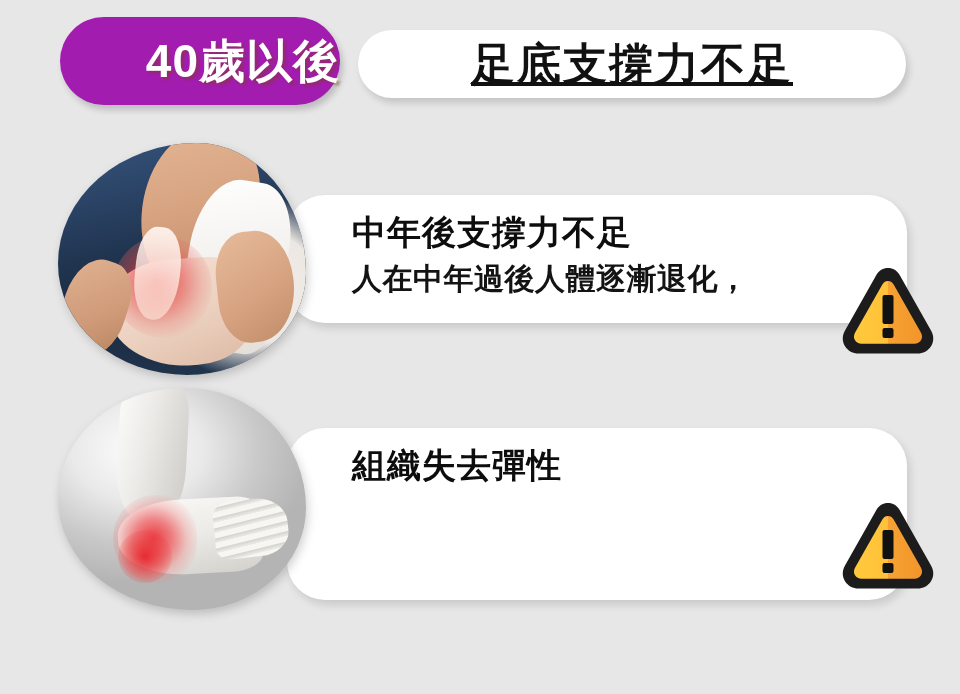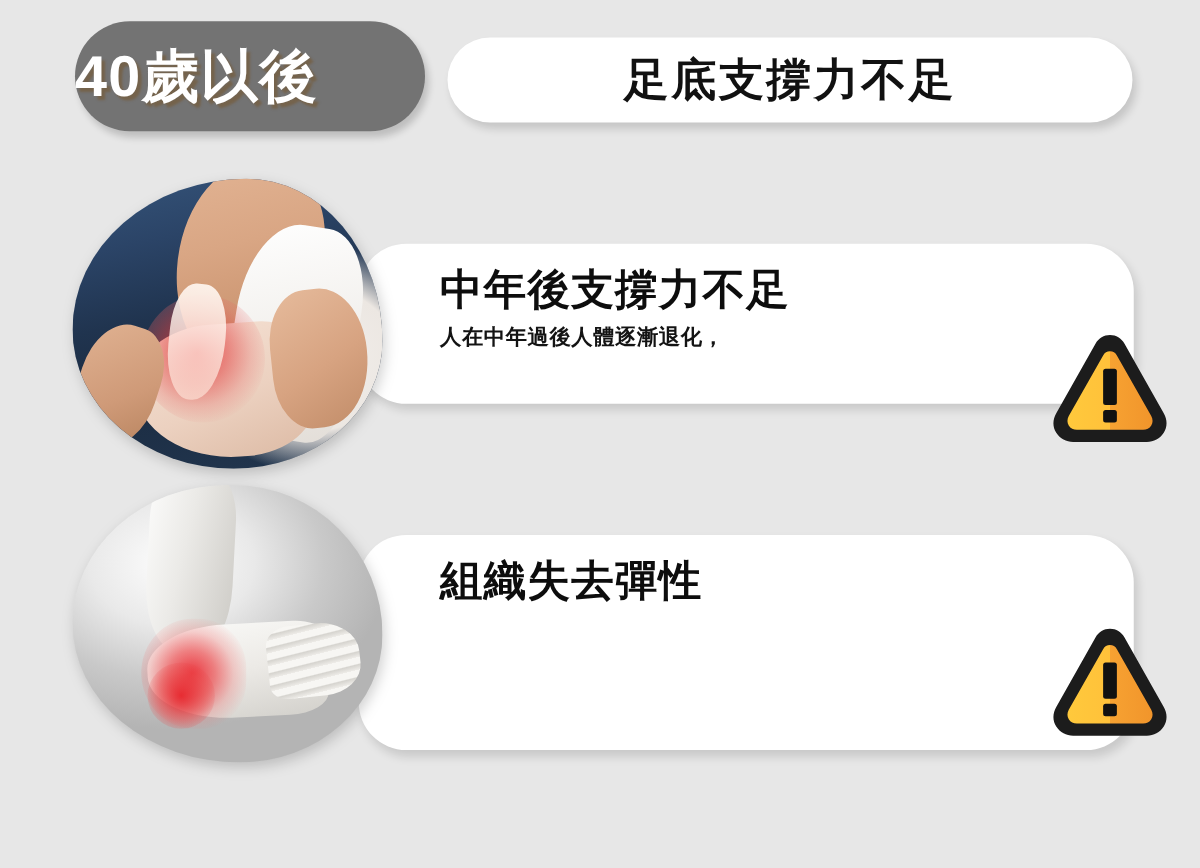--- a/index.html
+++ b/index.html
@@ -30,25 +30,25 @@
     width: 960px;
     height: 130px;
   }
 
   .age-badge {
     position: absolute;
     left: 60px;
     top: 17px;
     width: 280px;
     height: 88px;
-    background: #737373;
+    background: #a21caf;
     border-radius: 46px;
     display: flex;
     align-items: center;
-    justify-content: flex-start;
+    justify-content: flex-end;
     box-shadow: 3px 5px 6px rgba(0,0,0,0.18);
   }
   .age-badge-text {
     color: #ffffff;
     font-size: 46px;
     font-weight: bold;
     letter-spacing: 1px;
     text-shadow: 3px 3px 2px rgba(120,70,0,0.35);
     white-space: nowrap;
     line-height: 1;
@@ -62,25 +62,26 @@
     height: 68px;
     background: #ffffff;
     border-radius: 34px;
     display: flex;
     align-items: center;
     justify-content: center;
     box-shadow: 3px 5px 7px rgba(0,0,0,0.15);
   }
   .title-pill-text {
     color: #111111;
-    font-size: 36px;
+    font-size: 44px;
     font-weight: bold;
     letter-spacing: 2px;
     white-space: nowrap;
     line-height: 1;
+    text-decoration: underline;
   }
 
   
   .card {
     position: absolute;
     background: #ffffff;
     border-radius: 38px;
     box-shadow: 3px 5px 8px rgba(0,0,0,0.13);
   }
   .card-1 { left: 287px; top: 195px; width: 620px; height: 128px; }
@@ -97,21 +98,21 @@
     font-weight: bold;
     color: #0d0d0d;
     letter-spacing: 1px;
     line-height: 1.18;
     white-space: nowrap;
   }
   .card-lines {
     margin-top: 6px;
   }
   .card-line {
-    font-size: 17px;
+    font-size: 30px;
     font-weight: bold;
     color: #131313;
     line-height: 1.42;
     letter-spacing: 0.5px;
     white-space: nowrap;
   }
 
   
   .photo-blob {
     position: absolute;

